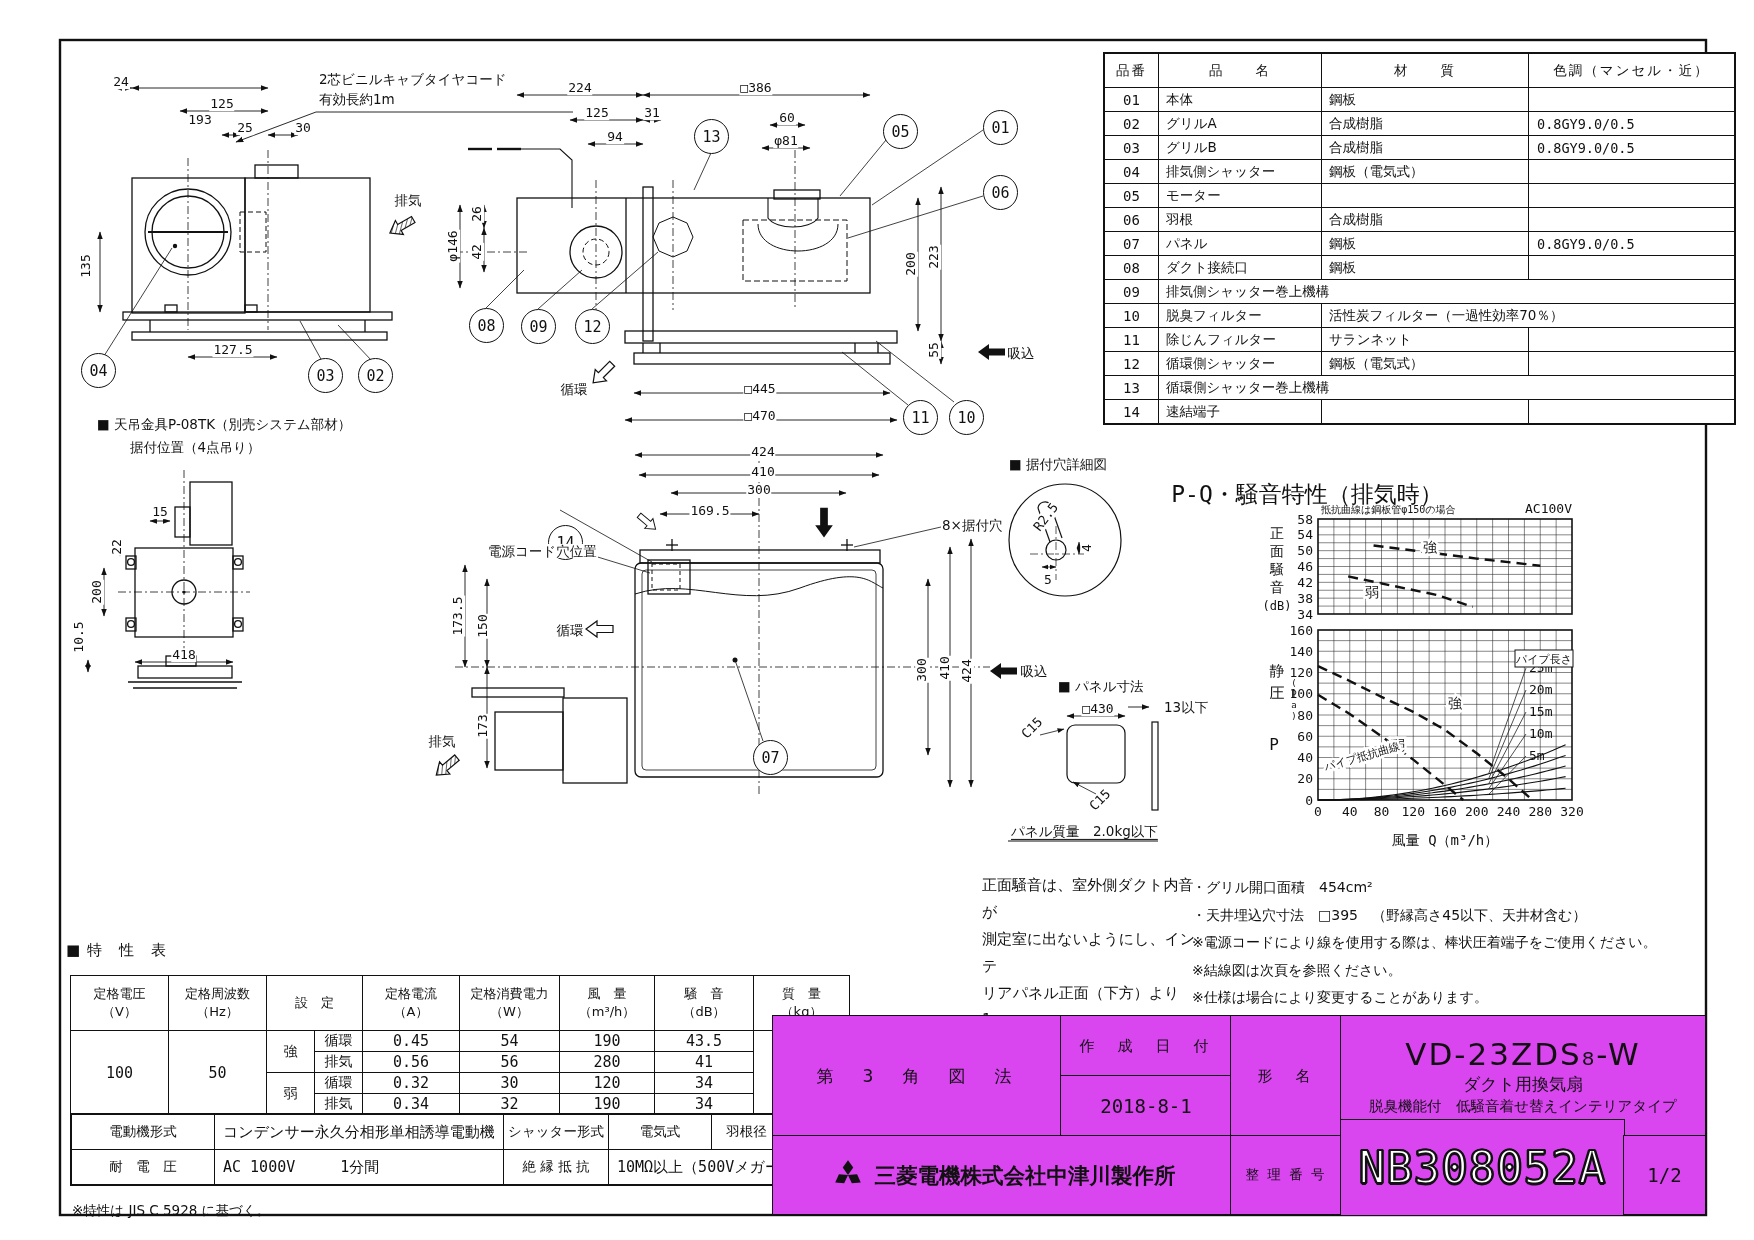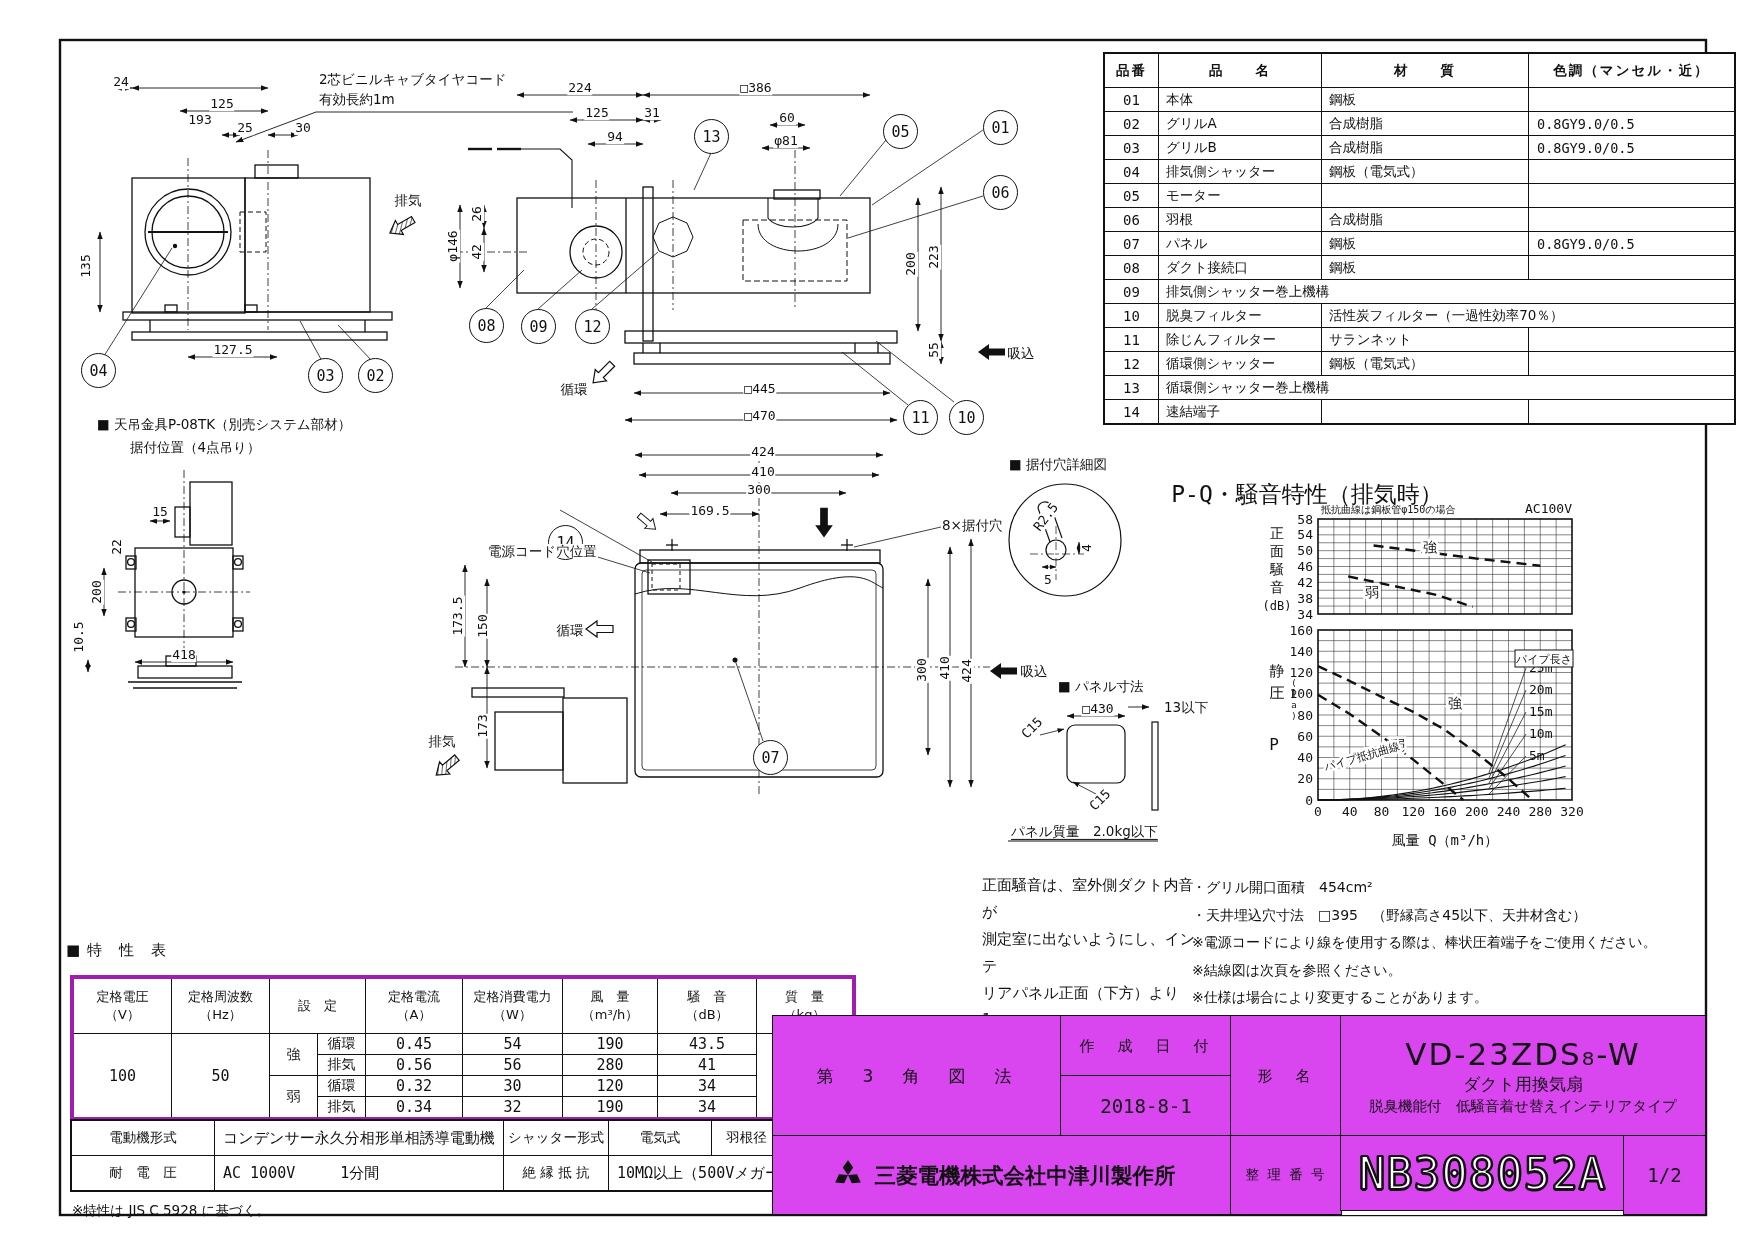--- a/index.html
+++ b/index.html
@@ -18,26 +18,26 @@
   .ann.l{transform:translate(0,-50%);}
   .ann.u{text-decoration:underline;text-underline-offset:3px;}
   .balloon{position:absolute;width:33px;height:33px;margin:-17px 0 0 -17px;
            border:1.6px solid #111;border-radius:50%;background:#fff;z-index:3;
            display:flex;align-items:center;justify-content:center;
            font-family:"DejaVu Sans Mono",monospace;font-size:15px;}
   
   table{border-collapse:collapse;background:#fff;z-index:2;}
   .parts{position:absolute;left:1103px;top:52px;width:594px;border:2px solid #111;table-layout:fixed;}
   .parts th,.parts td{border:1.4px solid #111;font-size:13.5px;padding:0 4px;height:23px;overflow:hidden;white-space:nowrap;}
-  .parts th{font-weight:bold;height:33px;letter-spacing:2px;}
+  .parts th{font-weight:normal;height:33px;letter-spacing:2px;}
   .parts td.num{text-align:center;font-family:"DejaVu Sans Mono",monospace;font-size:14px;}
   .parts td.nm{text-align:left;padding-left:7px;}
   .parts td.col{font-family:"DejaVu Sans Mono",monospace;padding-left:8px;}
   .specwrap{position:absolute;left:70px;top:975px;z-index:2;}
-  .spec{width:755px;border:4px solid #a21caf;table-layout:fixed;}
+  .spec{width:755px;border:1px solid #a21caf;table-layout:fixed;}
   .spec th,.spec td{border:1.5px solid #111;text-align:center;font-weight:normal;}
   .spec th{font-size:13px;height:52px;white-space:pre-line;line-height:1.35;}
   .spec td{font-size:15px;height:17px;font-family:"DejaVu Sans Mono",monospace;}
   .spec td.jp{font-family:"DejaVu Sans",sans-serif;font-size:14px;}
   .spec2{width:755px;border:2px solid #111;table-layout:fixed;margin-top:-2px;}
   .spec2 td{border:1.5px solid #111;font-size:13.5px;height:32px;text-align:center;white-space:nowrap;overflow:hidden;}
   .spec2 td.v{font-family:"DejaVu Sans Mono",monospace;font-size:15px;text-align:left;padding-left:8px;}
   .sec-title{position:absolute;left:66px;top:941px;font-size:15px;z-index:3;letter-spacing:1px;}
   .footnote{position:absolute;left:72px;top:1202px;font-size:13.5px;z-index:3;}
   
@@ -51,21 +51,21 @@
   .tb.proj{left:0;top:0;width:290px;height:122px;font-size:17px;letter-spacing:6px;}
   .tb.datelab{left:288px;top:0;width:172px;height:62px;font-size:15px;letter-spacing:4px;}
   .tb.dateval{left:288px;top:60px;width:172px;height:62px;font-size:19px;font-family:"DejaVu Sans Mono",monospace;}
   .tb.modellab{left:458px;top:0;width:112px;height:122px;font-size:15px;letter-spacing:4px;}
   .tb.modelcell{left:568px;top:0;width:366px;height:122px;flex-direction:column;justify-content:center;gap:1px;}
   .model{font-size:31px;font-family:"DejaVu Sans",sans-serif;letter-spacing:2px;}
   .mdesc1{font-size:17px;}
   .mdesc2{font-size:14.5px;}
   .tb.company{left:0;top:120px;width:460px;height:80px;font-size:21.5px;font-weight:bold;gap:8px;}
   .tb.reflab{left:458px;top:120px;width:112px;height:80px;font-size:13.5px;letter-spacing:2px;}
-  .tb.refno{left:568px;top:120px;width:285px;height:76px;font-size:44px;font-family:"DejaVu Sans Mono",monospace;
+  .tb.refno{left:568px;top:104px;width:285px;height:97px;font-size:44px;font-family:"DejaVu Sans Mono",monospace;
             color:#fff;-webkit-text-stroke:2px #111;
             text-shadow:-1.5px 0 #111,1.5px 0 #111,0 -1.5px #111,0 1.5px #111;letter-spacing:1px;}
   .tb.page{left:851px;top:120px;width:83px;height:80px;font-size:19px;font-family:"DejaVu Sans Mono",monospace;}
 </style>
 </head>
 <body>
 
 <div class="sheet">
 
   <svg class="art" width="1754" height="1240" viewBox="0 0 1754 1240">

